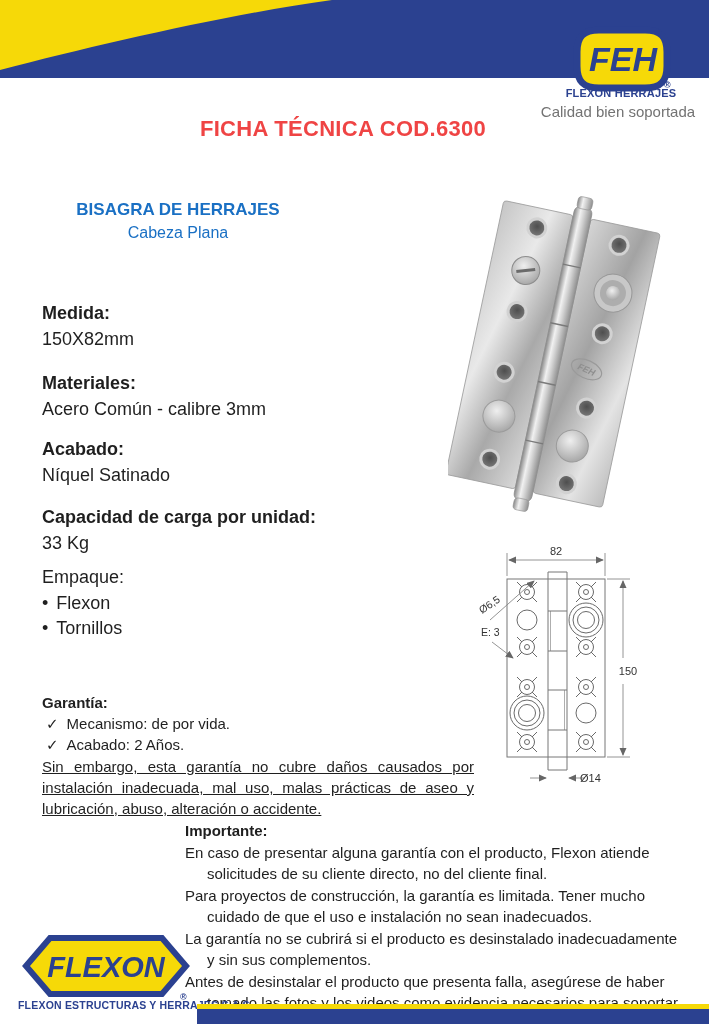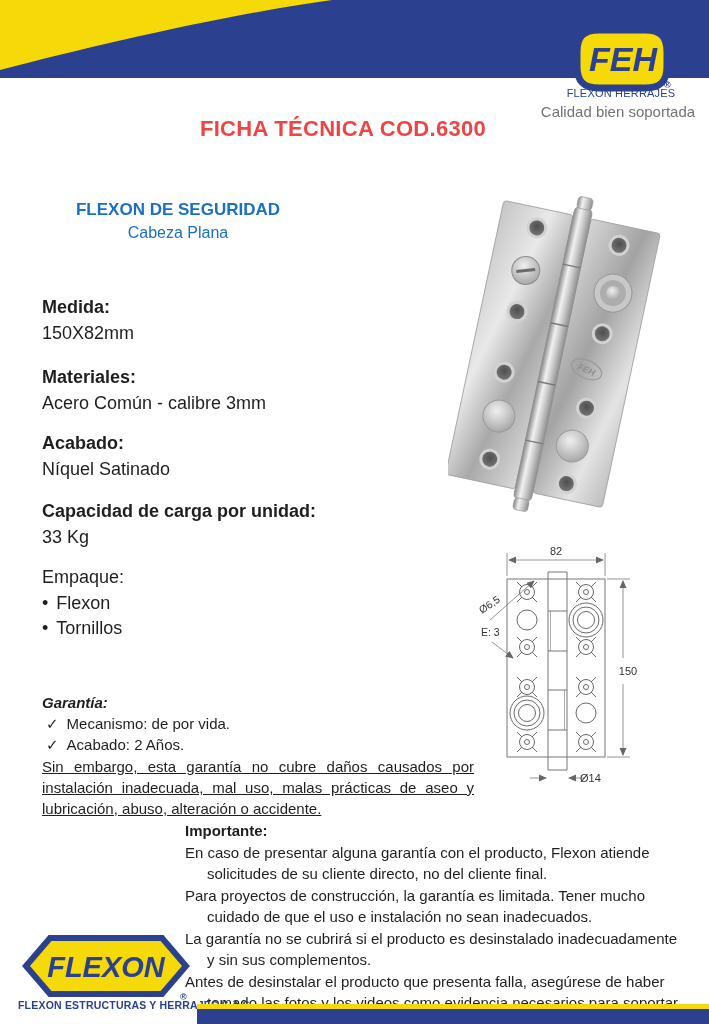--- a/index.html
+++ b/index.html
@@ -8,40 +8,40 @@
     position:relative; overflow:hidden; background:#ffffff;
     font-family:"Liberation Sans","DejaVu Sans",sans-serif; color:#1f1f1f;
   }
   .abs { position:absolute; }
 
   
   .header-band { left:0; top:0; width:709px; height:78px; }
   .feh-badge { left:573px; top:26px; width:98px; height:66px; }
   .feh-reg { left:664px; top:80px; font-size:9px; font-weight:bold; color:#2b4190; }
   .brand-name { left:556px; top:87px; width:130px; text-align:center;
-                font-size:11px; font-weight:normal; color:#2b4190; letter-spacing:0.2px; }
+                font-size:11px; font-weight:bold; color:#2b4190; letter-spacing:0.2px; }
   .brand-tagline { left:528px; top:103px; width:180px; text-align:center;
                    font-size:15px; font-weight:normal; color:#737373; }
   .page-title { left:0; top:116px; width:686px; text-align:center;
                 font-size:22px; font-weight:bold; color:#ef4444; letter-spacing:0.3px; }
 
   
   .product-name { left:40px; top:200px; width:276px; text-align:center;
                   font-size:17px; font-weight:bold; color:#1a70c4; }
   .product-variant { left:40px; top:224px; width:276px; text-align:center;
                      font-size:16px; font-weight:normal; color:#1a70c4; }
-  .spec { left:42px; width:400px; font-size:18px; line-height:26px; }
+  .spec { left:42px; width:400px; font-size:18px; line-height:26px;margin-top:6px; }
   .spec .lbl { font-weight:bold; }
   .spec-0 { top:294px; } .spec-1 { top:364px; } .spec-2 { top:430px; } .spec-3 { top:498px; }
   .empaque { left:42px; top:564px; width:300px; font-size:18px; line-height:25px; }
   .empaque .lbl { font-weight:normal; line-height:27px; }
   .empaque .marker { margin-right:8px; }
 
   .garantia { left:42px; top:692px; width:432px; font-size:15px; line-height:21px; }
-  .garantia .lbl { font-weight:bold;font-style:italic; }
+  .garantia .lbl { font-weight:bold; }
   .garantia .check-row .marker { margin:0 8px 0 4px; }
   .garantia .note { text-align:justify; margin-top:1px;text-decoration:underline; }
 
   .importante { left:185px; top:820px; width:494px; font-size:15px; line-height:21.5px; }
   .importante .lbl { font-weight:bold; }
   .importante p { padding-left:22px; text-indent:-22px; }
 
   
   .flexon-logo { left:20px; top:930px; width:172px; height:72px; }
   .company-line { left:18px; top:999px; width:400px;
@@ -63,21 +63,21 @@
 <svg class="abs feh-badge" viewBox="0 0 98 66">
   <path d="M26,4 L72,4 C88,4 94,11 94,26 L94,40 C94,55 88,62 72,62 L26,62 C10,62 4,55 4,40 L4,26 C4,11 10,4 26,4 Z" fill="#f6d908" stroke="#2b4190" stroke-width="7"></path>
   <text x="50" y="45" text-anchor="middle" font-size="34" font-weight="bold" font-style="italic" fill="#2b4190">FEH</text>
 </svg>
 <div class="abs feh-reg">®</div>
 <div class="abs brand-name">FLEXON HERRAJES</div>
 <div class="abs brand-tagline">Calidad bien soportada</div>
 
 <div class="abs page-title">FICHA TÉCNICA COD.6300</div>
 
-<div class="abs product-name">FLEXON DE SEGURIDAD</div>
+<div class="abs product-name">BISAGRA DE HERRAJES</div>
 <div class="abs product-variant">Cabeza Plana</div>
 
 <div class="abs spec spec-0">
   <div class="lbl">Medida:</div>
   <div>150X82mm</div>
 </div>
 <div class="abs spec spec-1">
   <div class="lbl">Materiales:</div>
   <div>Acero Común - calibre 3mm</div>
 </div>

